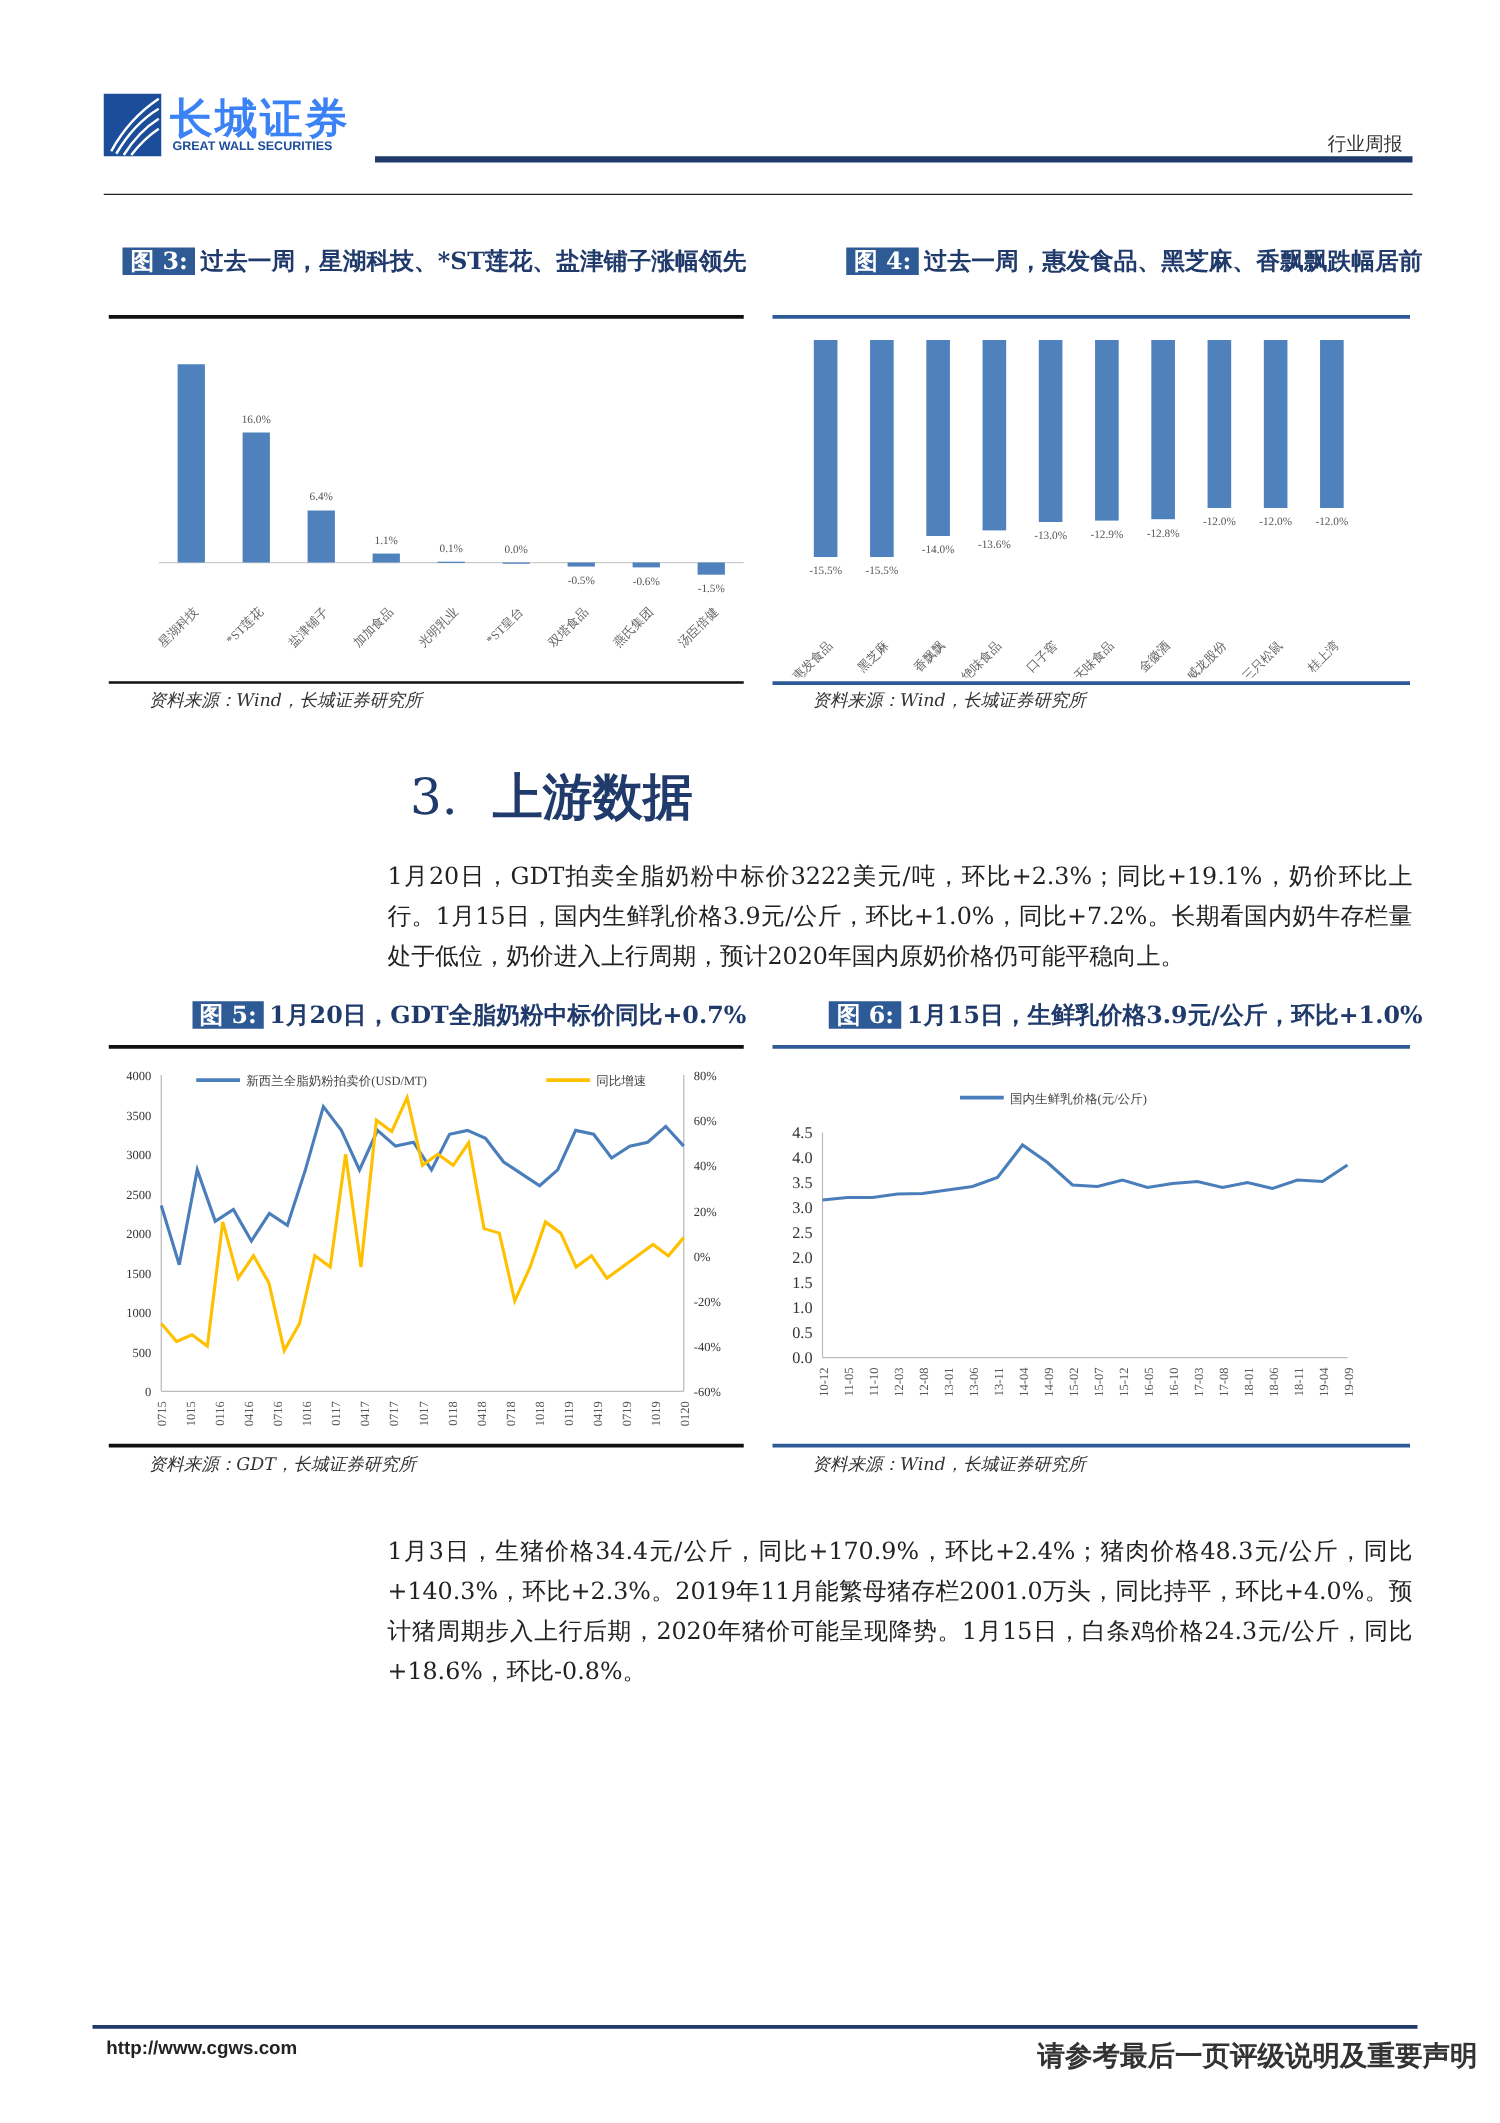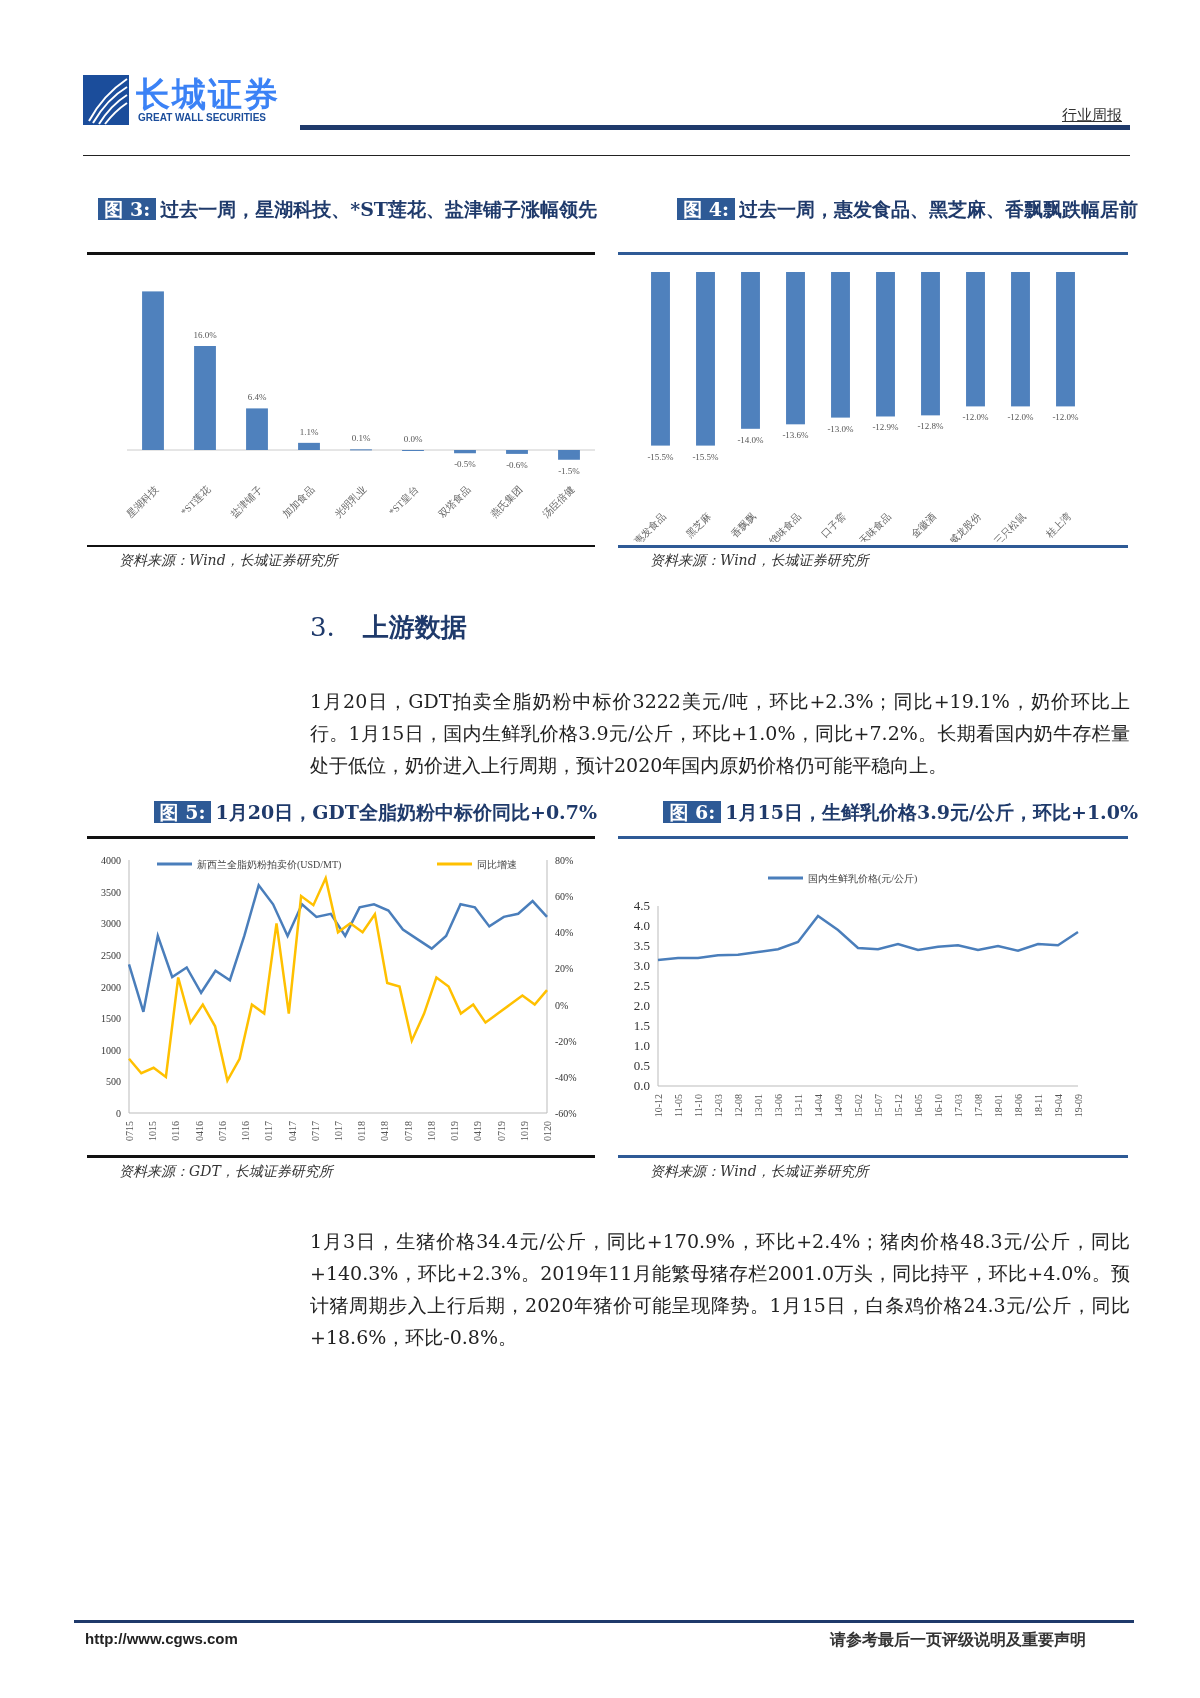--- a/index.html
+++ b/index.html
@@ -2,33 +2,33 @@
 <html><head>
 <meta charset="utf-8">
 <style>
   * { box-sizing: border-box; margin: 0; padding: 0; }
   body { width: 1200px; height: 1698px; background: #fff; font-family: "DejaVu Serif", "Liberation Serif", serif; color: #222; position: relative; overflow: hidden; }
   .abs { position: absolute; }
   .logo-box { left: 83px; top: 75px; width: 46px; height: 50px; background: #1b4d9b; }
   .logo-cn { left: 136px; top: 72px; font-size: 34px; font-weight: bold; color: #3b82f6; letter-spacing: 2px; font-family: "DejaVu Serif", serif; }
   .logo-en { left: 138px; top: 112px; font-size: 10px; color: #1b4d9b; font-family: "Liberation Sans", sans-serif; font-weight: bold; }
   .header-rule { left: 300px; top: 125px; width: 830px; height: 5px; background: #1f3a6b; }
-  .header-label { left: 1062px; top: 106px; font-size: 15px; color: #333; text-decoration: underline; }
+  .header-label { left: 1062px; top: 106px; font-size: 15px; color: #333; }
   .header-thin { left: 83px; top: 155px; width: 1047px; height: 1px; background: #222; }
   .fig-title { font-size: 19px; font-weight: bold; color: #1f3a6b; line-height: 30px; text-align: right; }
   .fig-tag { background: #2e5a96; color: #fff; padding: 0 6px; margin-right: 4px; }
   .rule-black { height: 3px; background: #111; }
   .rule-blue { height: 3px; background: #2e5a96; }
   .src { font-size: 14px; font-style: italic; color: #333; margin-left: 32px; }
-  .section-h { left: 310px; top: 610px; font-size: 26px; font-weight: bold; color: #1f3a6b; }
+  .section-h { left: 328px; top: 610px; font-size: 40px; font-weight: bold; color: #1f3a6b; }
   .section-num { font-weight: normal; margin-right: 28px; }
   .para { font-size: 19px; line-height: 32px; color: #222; text-align: justify; }
   .footer-rule { left: 74px; top: 1620px; width: 1060px; height: 3px; background: #1f3a6b; }
   .footer-l { left: 85px; top: 1630px; font-size: 15px; font-family: "Liberation Sans", sans-serif; font-weight: bold; }
-  .footer-r { left: 830px; top: 1630px; font-size: 16px; font-weight: bold; color: #333; }
+  .footer-r { left: 830px; top: 1630px; font-size: 22px; font-weight: bold; color: #333; }
   svg text { font-family: "Liberation Serif", serif; }
 </style>
 </head>
 <body>
 
 <div class="abs logo-box">
   <svg width="46" height="50" viewBox="0 0 46 50">
       <path d="M6 46 Q20 20 44 4" stroke="#fff" stroke-width="2" fill="none"></path>
       <path d="M10 48 Q24 24 44 12" stroke="#fff" stroke-width="2" fill="none"></path>
       <path d="M16 49 Q28 30 44 20" stroke="#fff" stroke-width="2" fill="none"></path>

